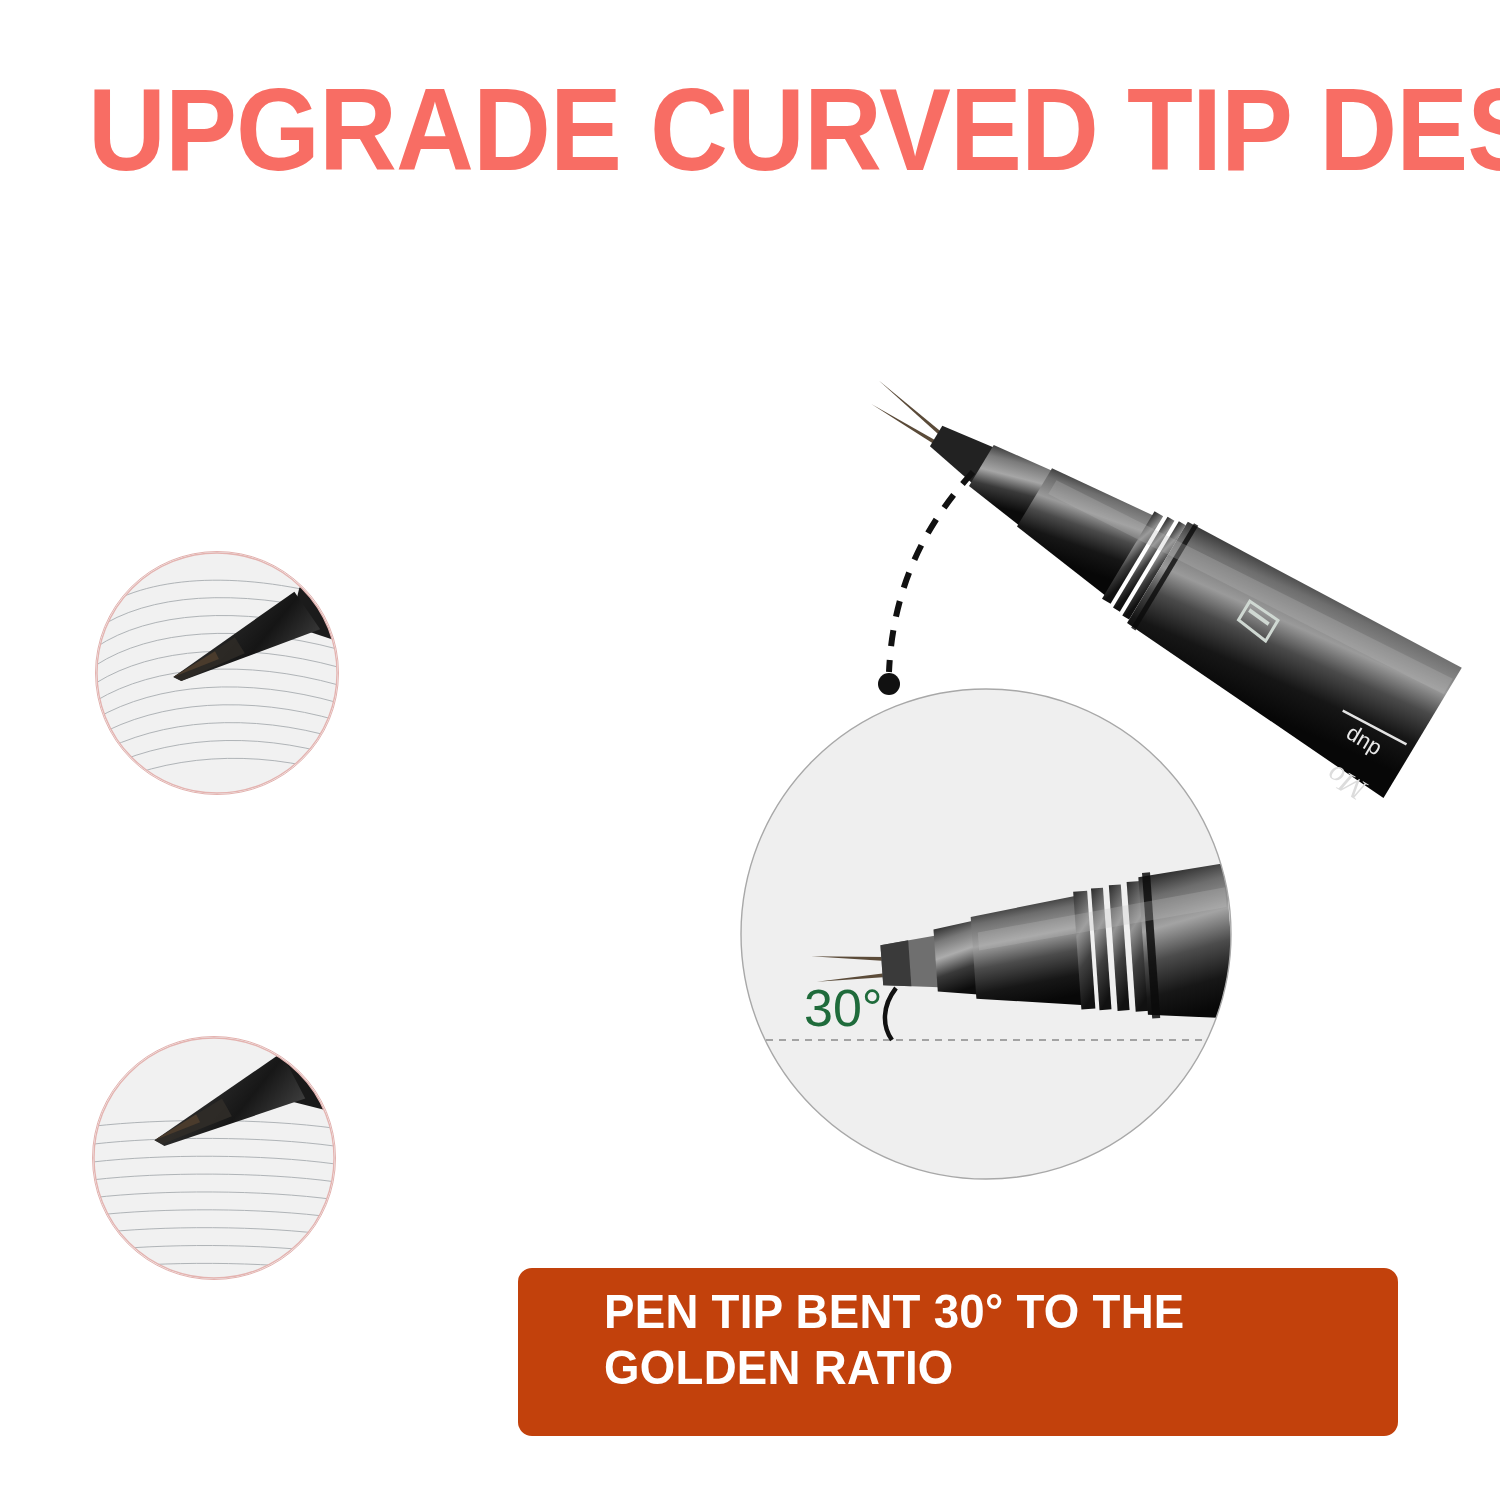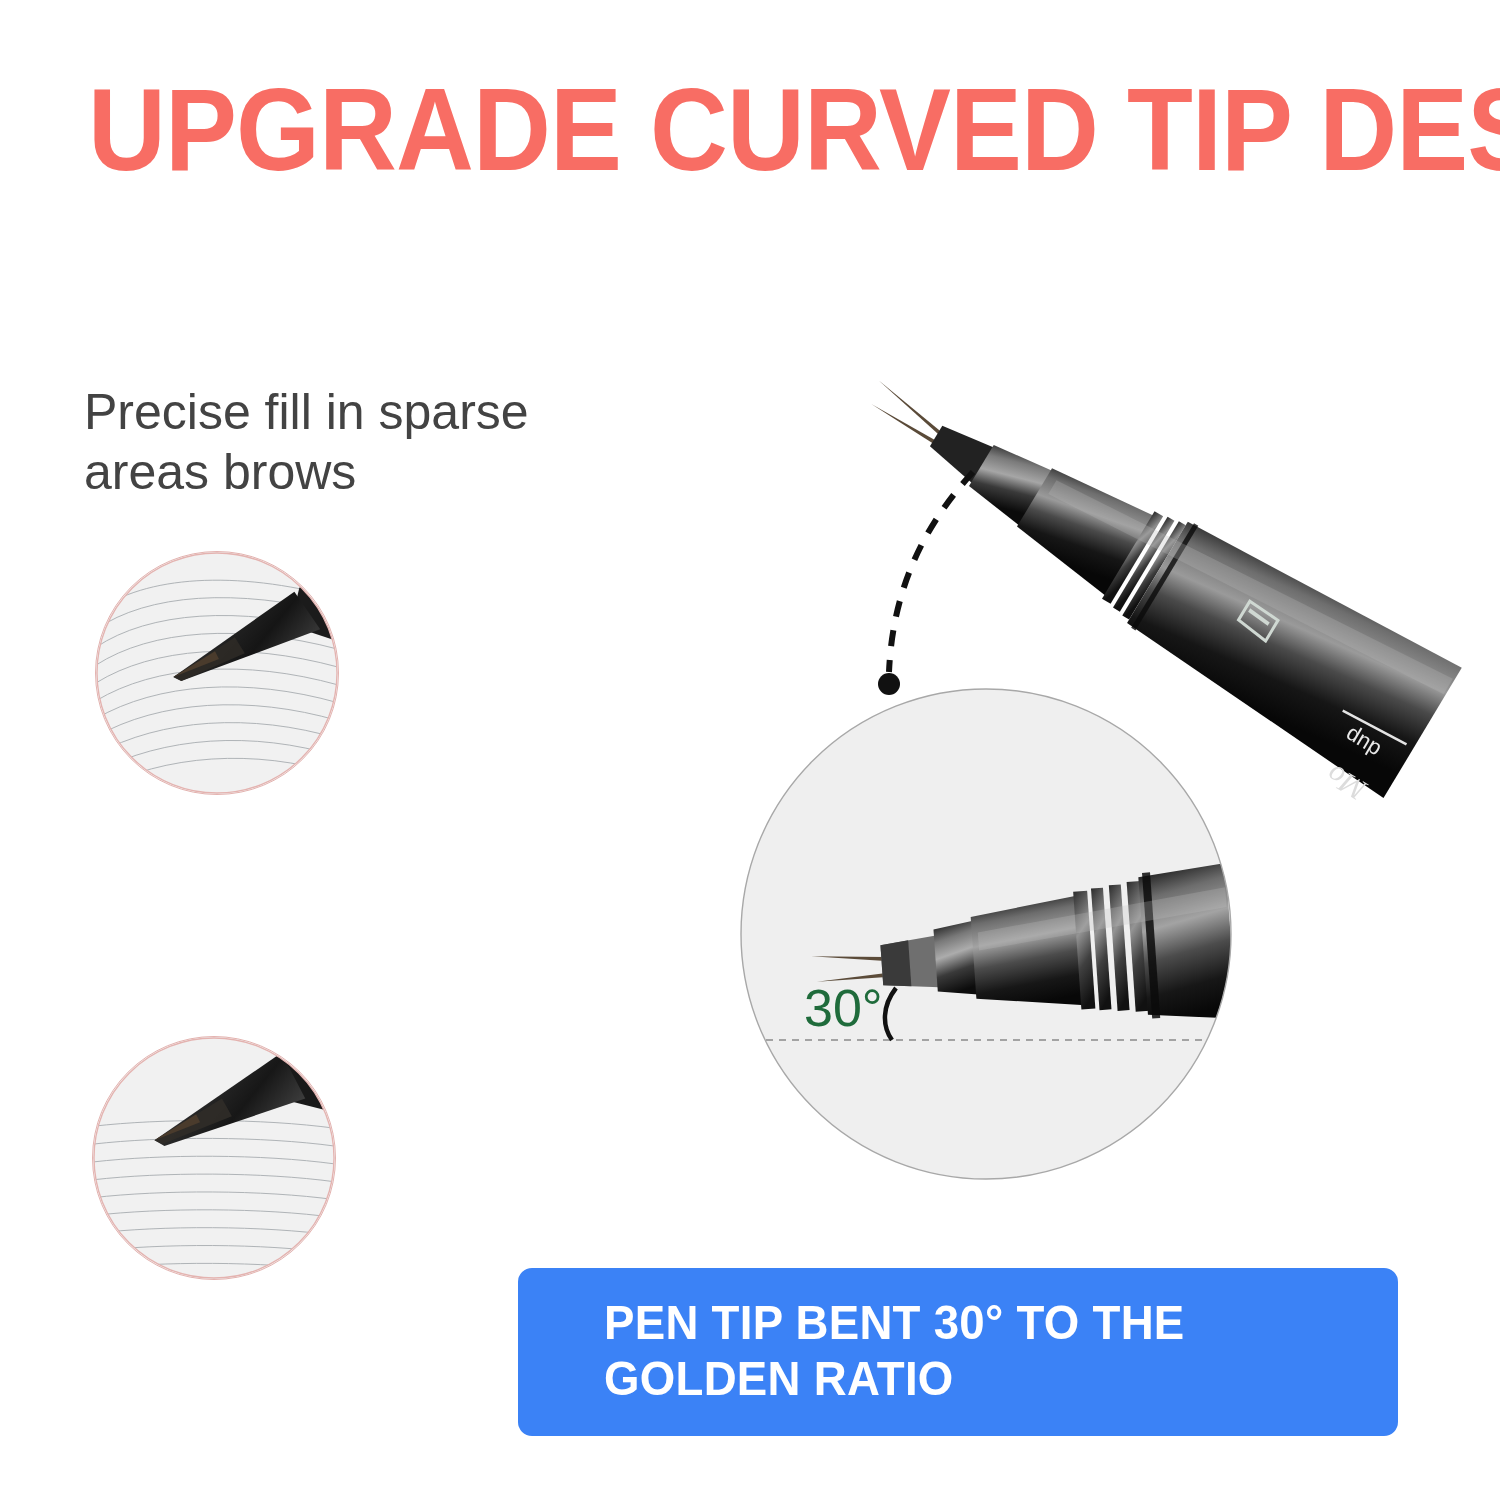--- a/index.html
+++ b/index.html
@@ -91,46 +91,44 @@
   }
   #magnifier svg { display: block; width: 100%; height: 100%; overflow: visible; }
 
   
   #banner {
     position: absolute;
     left: 518px;
     top: 1268px;
     width: 880px;
     height: 168px;
-    background: #3b82f6;
+    background: #c2410c;
     border-radius: 14px;
     box-sizing: border-box;
-    padding: 27px 0 0 86px;
+    padding: 16px 0 0 86px;
   }
   #banner-text {
     color: #ffffff;
     font-family: "Liberation Sans Narrow", "Liberation Sans", sans-serif;
     font-weight: bold;
     font-size: 48px;
     line-height: 56px;
     letter-spacing: 0.3px;
     white-space: pre-line;
     transform: scaleX(0.95);
     transform-origin: left top;
   }
 </style>
 </head>
 <body>
 
 <div id="page">
 
   <div id="headline">UPGRADE CURVED TIP DESIGN</div>
 
-  <div class="feature-text" id="feature-text-1">Precise fill in sparse
-areas brows</div>
 
   <div class="inset-circle" id="inset-circle-1">
     <svg viewBox="0 0 244 244" xmlns="http://www.w3.org/2000/svg">
       <defs>
         <clipPath id="clip1">
             <circle cx="122" cy="122" r="121"></circle>
           </clipPath>
         <linearGradient id="tipGrad1" x1="0" y1="0" x2="1" y2="0.5">
           <stop offset="0%" stop-color="#6b6257"></stop>
           <stop offset="35%" stop-color="#2b2b2b"></stop>

